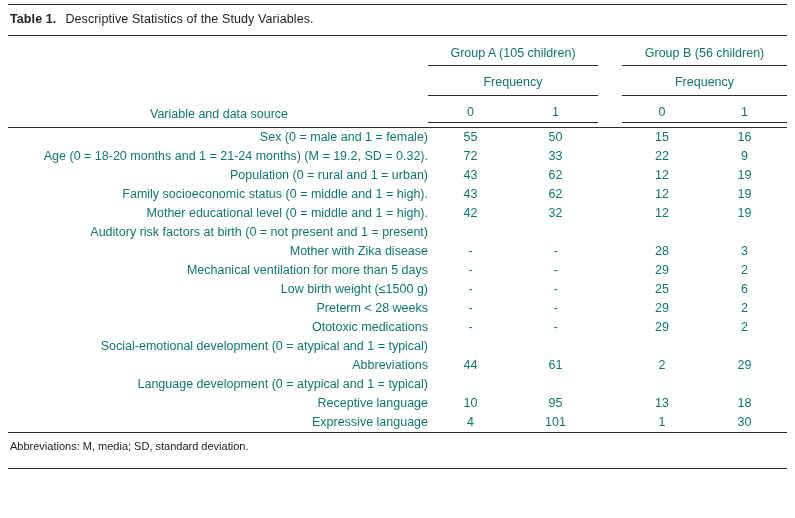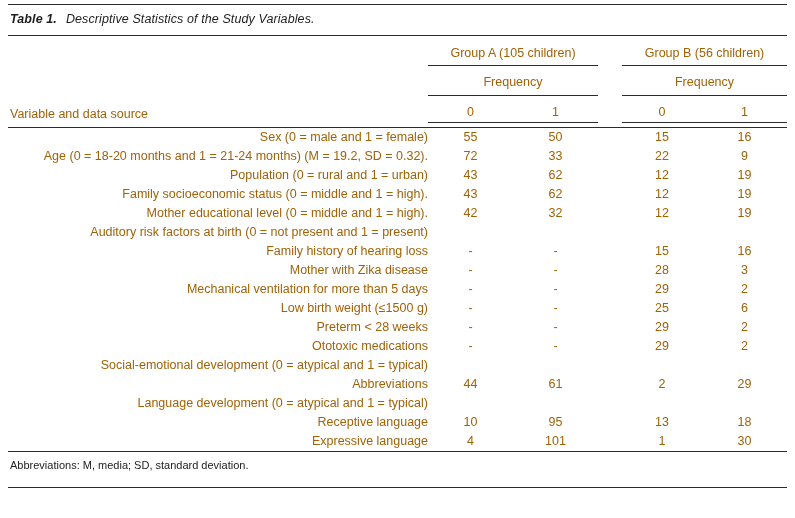--- a/index.html
+++ b/index.html
@@ -5,27 +5,27 @@
   * { margin: 0; padding: 0; box-sizing: border-box; }
   html, body { background: #ffffff; }
   body {
     width: 795px; height: 518px;
     font-family: "Liberation Sans", sans-serif;
     color: #1e1e1e;
     overflow: hidden;
   }
   .page { padding: 4px 8px 0 8px; }
   .rule { border-top: 1px solid #2b2b2b; height: 0; }
-  .title { font-size: 12.5px; padding: 7px 0 9px 2px; letter-spacing: 0.1px; font-style: italic; }
+  .title { font-size: 12.5px; padding: 7px 0 9px 2px; letter-spacing: 0.1px; }
   .title .t-label { font-weight: bold; margin-right: 9px; }
-  table { width: 100%; border-collapse: collapse; table-layout: fixed; font-size: 12.5px; color: #a16207; }
+  table { width: 100%; border-collapse: collapse; table-layout: fixed; font-size: 12.5px; color: #0f766e; }
   thead td { text-align: center; vertical-align: bottom; font-weight: normal; }
   td.grp  { border-bottom: 1px solid #2b2b2b; padding: 10px 2px 5px; }
   td.freq { border-bottom: 1px solid #2b2b2b; padding: 9px 2px 6px; }
-  td.varhead { text-align: left; vertical-align: bottom; padding: 9px 0 6px 2px; }
+  td.varhead { text-align: center; vertical-align: bottom; padding: 9px 0 6px 2px; }
   td.numhead { padding: 9px 0 4px; }
   td.numhead .uline {
     display: inline-block; width: 100%;
     border-bottom: 1px solid #2b2b2b; padding-bottom: 3px;
   }
   tbody { border-top: 1px solid #2b2b2b; }
   tbody td { height: 19px; padding: 1px 0 1px; vertical-align: middle; }
   tbody td.var { text-align: right; padding-left: 2px; white-space: nowrap; overflow: hidden; }
   tbody td.val { text-align: center; }
   .footnote { font-size: 11px; padding: 7px 0 16px 2px; color: #222; }
@@ -118,28 +118,20 @@
         </tr>
         <tr>
           <td class="var">Auditory risk factors at birth (0 = not present and 1 = present)</td>
           <td class="val"></td>
           <td class="val"></td>
           <td></td>
           <td class="val"></td>
           <td class="val"></td>
         </tr>
         <tr>
-          <td class="var">Family history of hearing loss</td>
-          <td class="val">-</td>
-          <td class="val">-</td>
-          <td></td>
-          <td class="val">15</td>
-          <td class="val">16</td>
-        </tr>
-        <tr>
           <td class="var">Mother with Zika disease</td>
           <td class="val">-</td>
           <td class="val">-</td>
           <td></td>
           <td class="val">28</td>
           <td class="val">3</td>
         </tr>
         <tr>
           <td class="var">Mechanical ventilation for more than 5 days</td>
           <td class="val">-</td>

